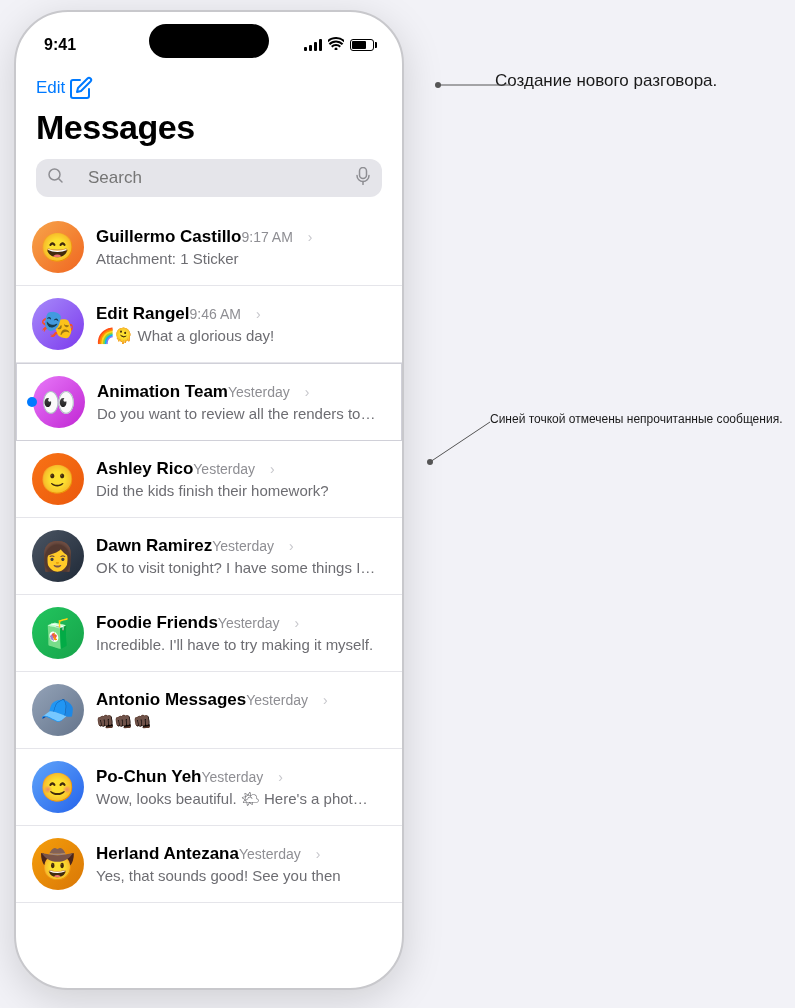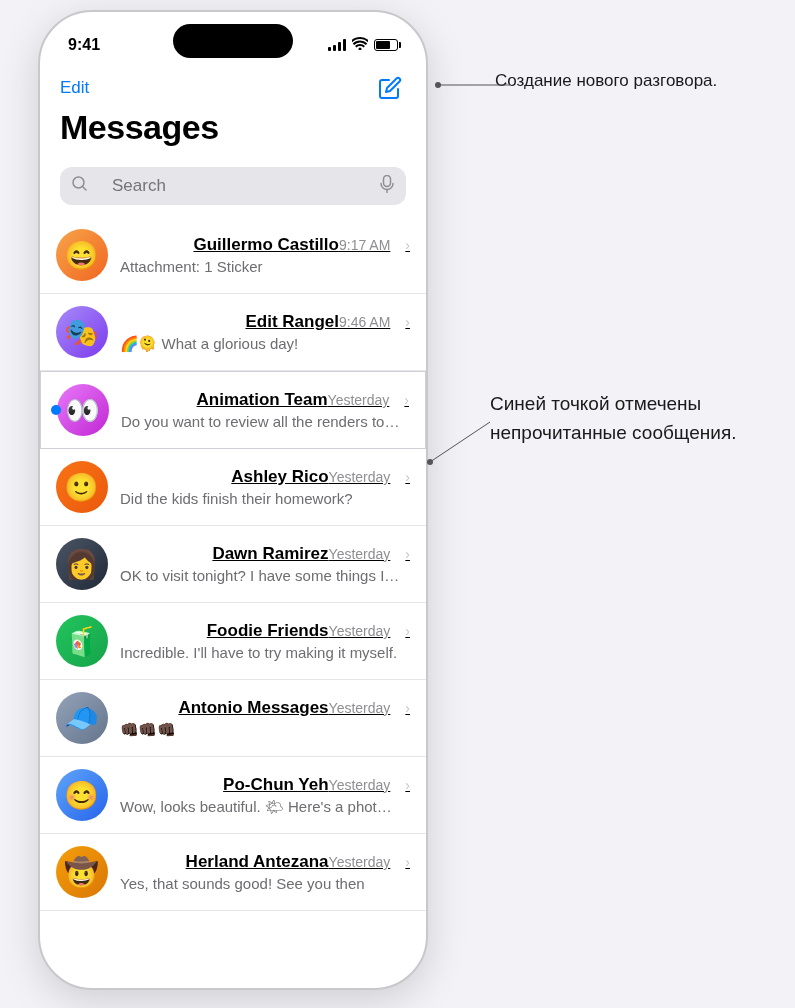--- a/index.html
+++ b/index.html
@@ -8,21 +8,21 @@
       height: 1008px;
       background: #f2f2f7;
       font-family: -apple-system, 'SF Pro Text', 'Helvetica Neue', sans-serif;
       overflow: hidden;
       position: relative;
     }
 
     
     .phone-frame {
       position: absolute;
-      left: 38px;
+      left: 14px;
       top: 10px;
       width: 390px;
       height: 980px;
       background: #ffffff;
       border-radius: 54px;
       border: 2px solid #c8c8cc;
       overflow: hidden;
       box-shadow: 0 10px 40px rgba(0,0,0,0.15);
     }
 
@@ -97,21 +97,20 @@
       border-radius: 20px;
     }
 
     
     .header {
       padding: 8px 20px 0 20px;
       position: relative;
     }
     .header-top {
       display: flex;
-      justify-content: space-between;
       align-items: center;
       margin-bottom: 4px;
     }
     .edit-button {
       color: #007aff;
       font-size: 17px;
       font-weight: 400;
       background: none;
       border: none;
       cursor: pointer;
@@ -127,21 +126,21 @@
     }
     .compose-icon-svg {
       width: 24px;
       height: 24px;
     }
     .page-title {
       font-size: 34px;
       font-weight: 700;
       color: #000;
       letter-spacing: -0.5px;
-      margin-bottom: 20px;
+      margin-bottom: 12px;
     }
 
     
     .search-bar {
       background: #e5e5ea;
       border-radius: 12px;
       display: flex;
       align-items: center;
       padding: 8px 12px;
       margin: 0 0 12px 0;
@@ -209,24 +208,23 @@
     .avatar-antonio { background: linear-gradient(135deg, #94a3b8, #64748b); }
     .avatar-pochun { background: linear-gradient(135deg, #60a5fa, #2563eb); }
     .avatar-herland { background: linear-gradient(135deg, #f59e0b, #d97706); }
 
     .conversation-content {
       flex: 1;
       min-width: 0;
     }
     .conversation-header-row {
       display: flex;
-      justify-content: flex-end;
+      justify-content: flex-start;
       align-items: center;
       margin-bottom: 3px;
-      text-decoration: underline;
     }
     .sender-name {
       font-size: 17px;
       font-weight: 600;
       color: #000;
     }
     .timestamp {
       font-size: 14px;
       color: #8e8e93;
       display: flex;
@@ -452,21 +450,21 @@
 <div class="annotation" style="left: 495px; top: 68px; font-size: 17px; color: #1a1a1a; line-height: 1.5;">
   <span>Создание нового
 разговора.</span>
 </div>
 
 <svg style="position:absolute;top:0;left:0;width:795px;height:200px;pointer-events:none;">
   <line x1="510" y1="85" x2="438" y2="85" stroke="#555" stroke-width="1"></line>
   <circle cx="438" cy="85" r="3" fill="#555"></circle>
 </svg>
 
-<div class="annotation" style="left: 490px; top: 390px; font-size: 19px; color: #1a1a1a; line-height: 1.5;">
+<div class="annotation" style="left: 490px; top: 410px; font-size: 12px; color: #1a1a1a; line-height: 1.5;">
   <span>Синей точкой
 отмечены
 непрочитанные
 сообщения.</span>
 </div>
 
 <svg style="position:absolute;top:0;left:0;width:795px;height:700px;pointer-events:none;">
   <line x1="490" y1="422" x2="430" y2="462" stroke="#555" stroke-width="1"></line>
   <circle cx="430" cy="462" r="3" fill="#555"></circle>
 </svg>

